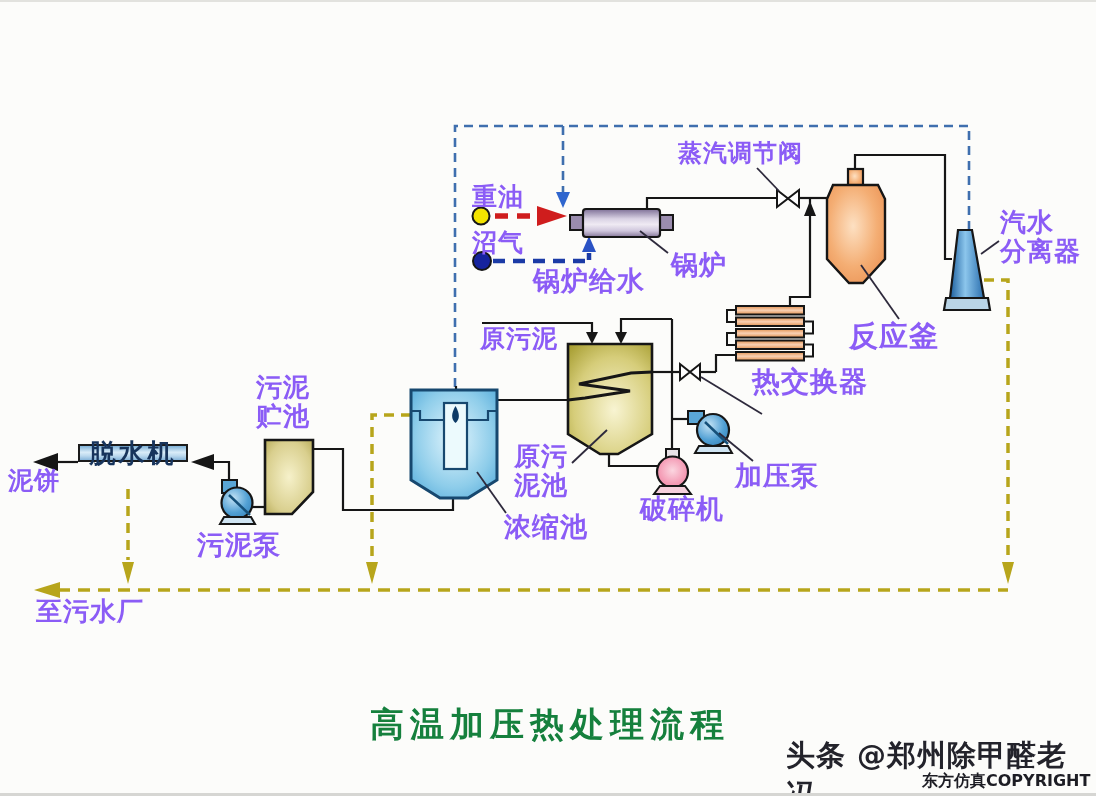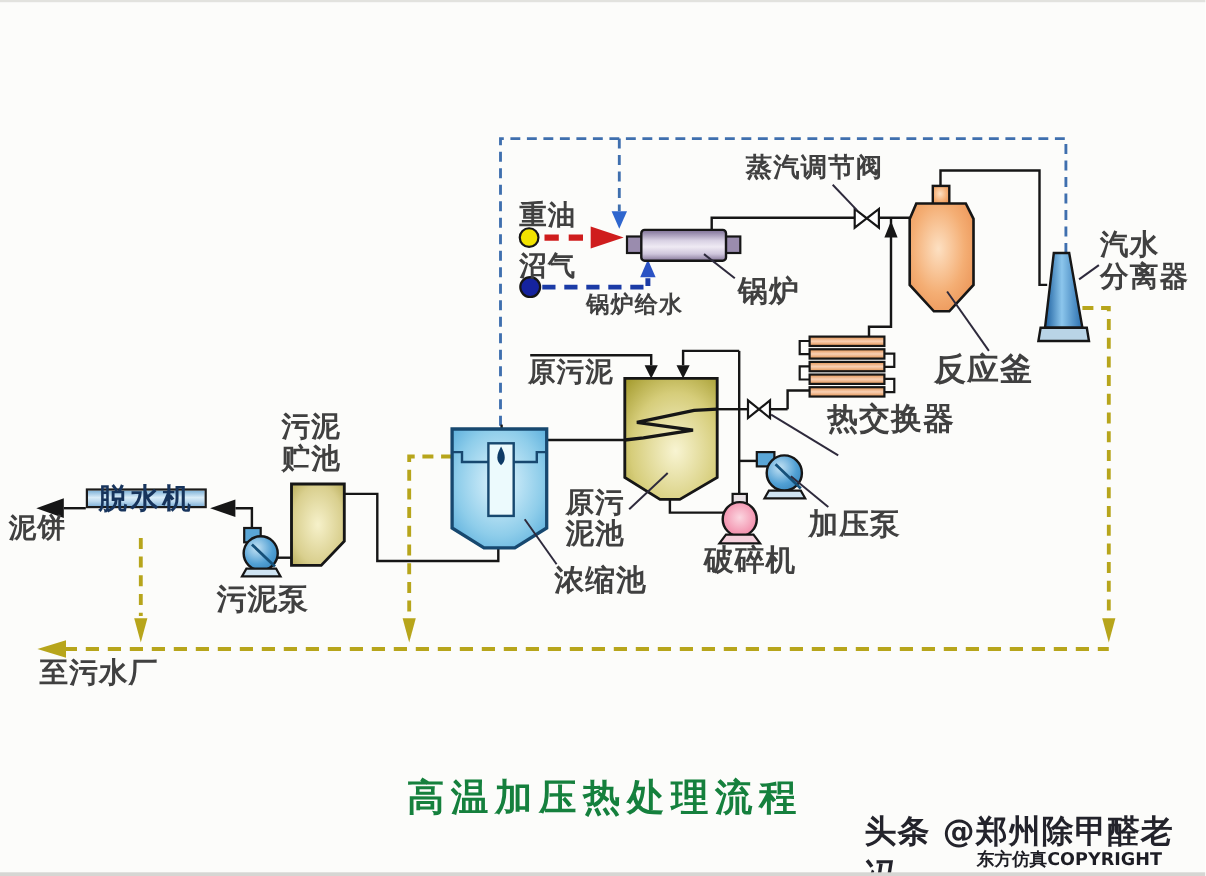--- a/index.html
+++ b/index.html
@@ -1,30 +1,30 @@
 <!DOCTYPE html>
 <html><head>
 <meta charset="utf-8">
 <style>
   html,body{margin:0;padding:0;background:#ffffff;}
   #stage{position:relative;width:1096px;height:796px;background:#fcfcfa;overflow:hidden;
          border-top:2px solid #e2e2de;border-bottom:0;font-family:"Liberation Serif","DejaVu Serif",serif;}
   #diagram-svg{position:absolute;left:0;top:0;z-index:1;}
-  .lbl{position:absolute;z-index:3;color:#404040;font-weight:600;line-height:1.12;
+  .lbl{position:absolute;z-index:3;color:#8b5cf6;font-weight:600;line-height:1.12;
        white-space:pre-line;letter-spacing:1px;}
   .dewater-box{position:absolute;left:78px;top:442px;width:110px;height:18px;z-index:2;
        border:2px solid #1b1b1b;box-sizing:border-box;
        background:linear-gradient(180deg,#7fb2d8 0%,#d9ecf8 45%,#bcd9ee 70%,#86b5da 100%);
        display:flex;align-items:center;justify-content:center;}
   .dewater-box .txt{font-size:26px;font-weight:700;color:#17345c;letter-spacing:3px;}
   .title{position:absolute;left:350px;top:700px;width:400px;text-align:center;z-index:3;
        font-size:34px;font-weight:700;color:#15803d;letter-spacing:6px;}
   .wm1{position:absolute;left:786px;top:734px;z-index:3;font-family:"DejaVu Sans","Liberation Sans",sans-serif;
        font-size:29px;font-weight:700;color:#23232b;letter-spacing:1px;}
-  .wm2{position:absolute;left:888px;top:769px;z-index:3;font-family:"DejaVu Sans","Liberation Sans",sans-serif;
+  .wm2{position:absolute;left:922px;top:769px;z-index:3;font-family:"DejaVu Sans","Liberation Sans",sans-serif;
        font-size:16px;font-weight:700;color:#1d1d24;}
   .bottom-strip{position:absolute;left:0;bottom:0;width:100%;height:5px;background:#d6d6d3;z-index:4;}
 </style>
 </head>
 <body>
 
 <div id="stage">
 
 <svg id="diagram-svg" width="1096" height="796" viewBox="0 0 1096 796">
   <defs>
@@ -224,21 +224,21 @@
     <path d="M477,470 L506,511"></path>
   </g>
 </svg>
 
 <div class="dewater-box">
   <span class="txt">脱水机</span>
 </div>
 
 <div class="lbl" style="left:472px;top:181px;font-size:25px;">重油</div>
 <div class="lbl" style="left:472px;top:227px;font-size:25px;">沼气</div>
-<div class="lbl" style="left:533px;top:264px;font-size:21px;">锅炉给水</div>
+<div class="lbl" style="left:533px;top:264px;font-size:27px;">锅炉给水</div>
 <div class="lbl" style="left:671px;top:248px;font-size:27px;">锅炉</div>
 <div class="lbl" style="left:678px;top:138px;font-size:24px;">蒸汽调节阀</div>
 <div class="lbl" style="left:849px;top:318px;font-size:29px;">反应釜</div>
 <div class="lbl" style="left:1000px;top:206px;font-size:26px;">汽水
 分离器</div>
 <div class="lbl" style="left:752px;top:364px;font-size:28px;text-align:right;">热交换器</div>
 <div class="lbl" style="left:480px;top:323px;font-size:25px;">原污泥</div>
 <div class="lbl" style="left:514px;top:440px;font-size:26px;font-family:Liberation Serif, serif;">原污
 泥池</div>
 <div class="lbl" style="left:735px;top:459px;font-size:27px;">加压泵</div>

